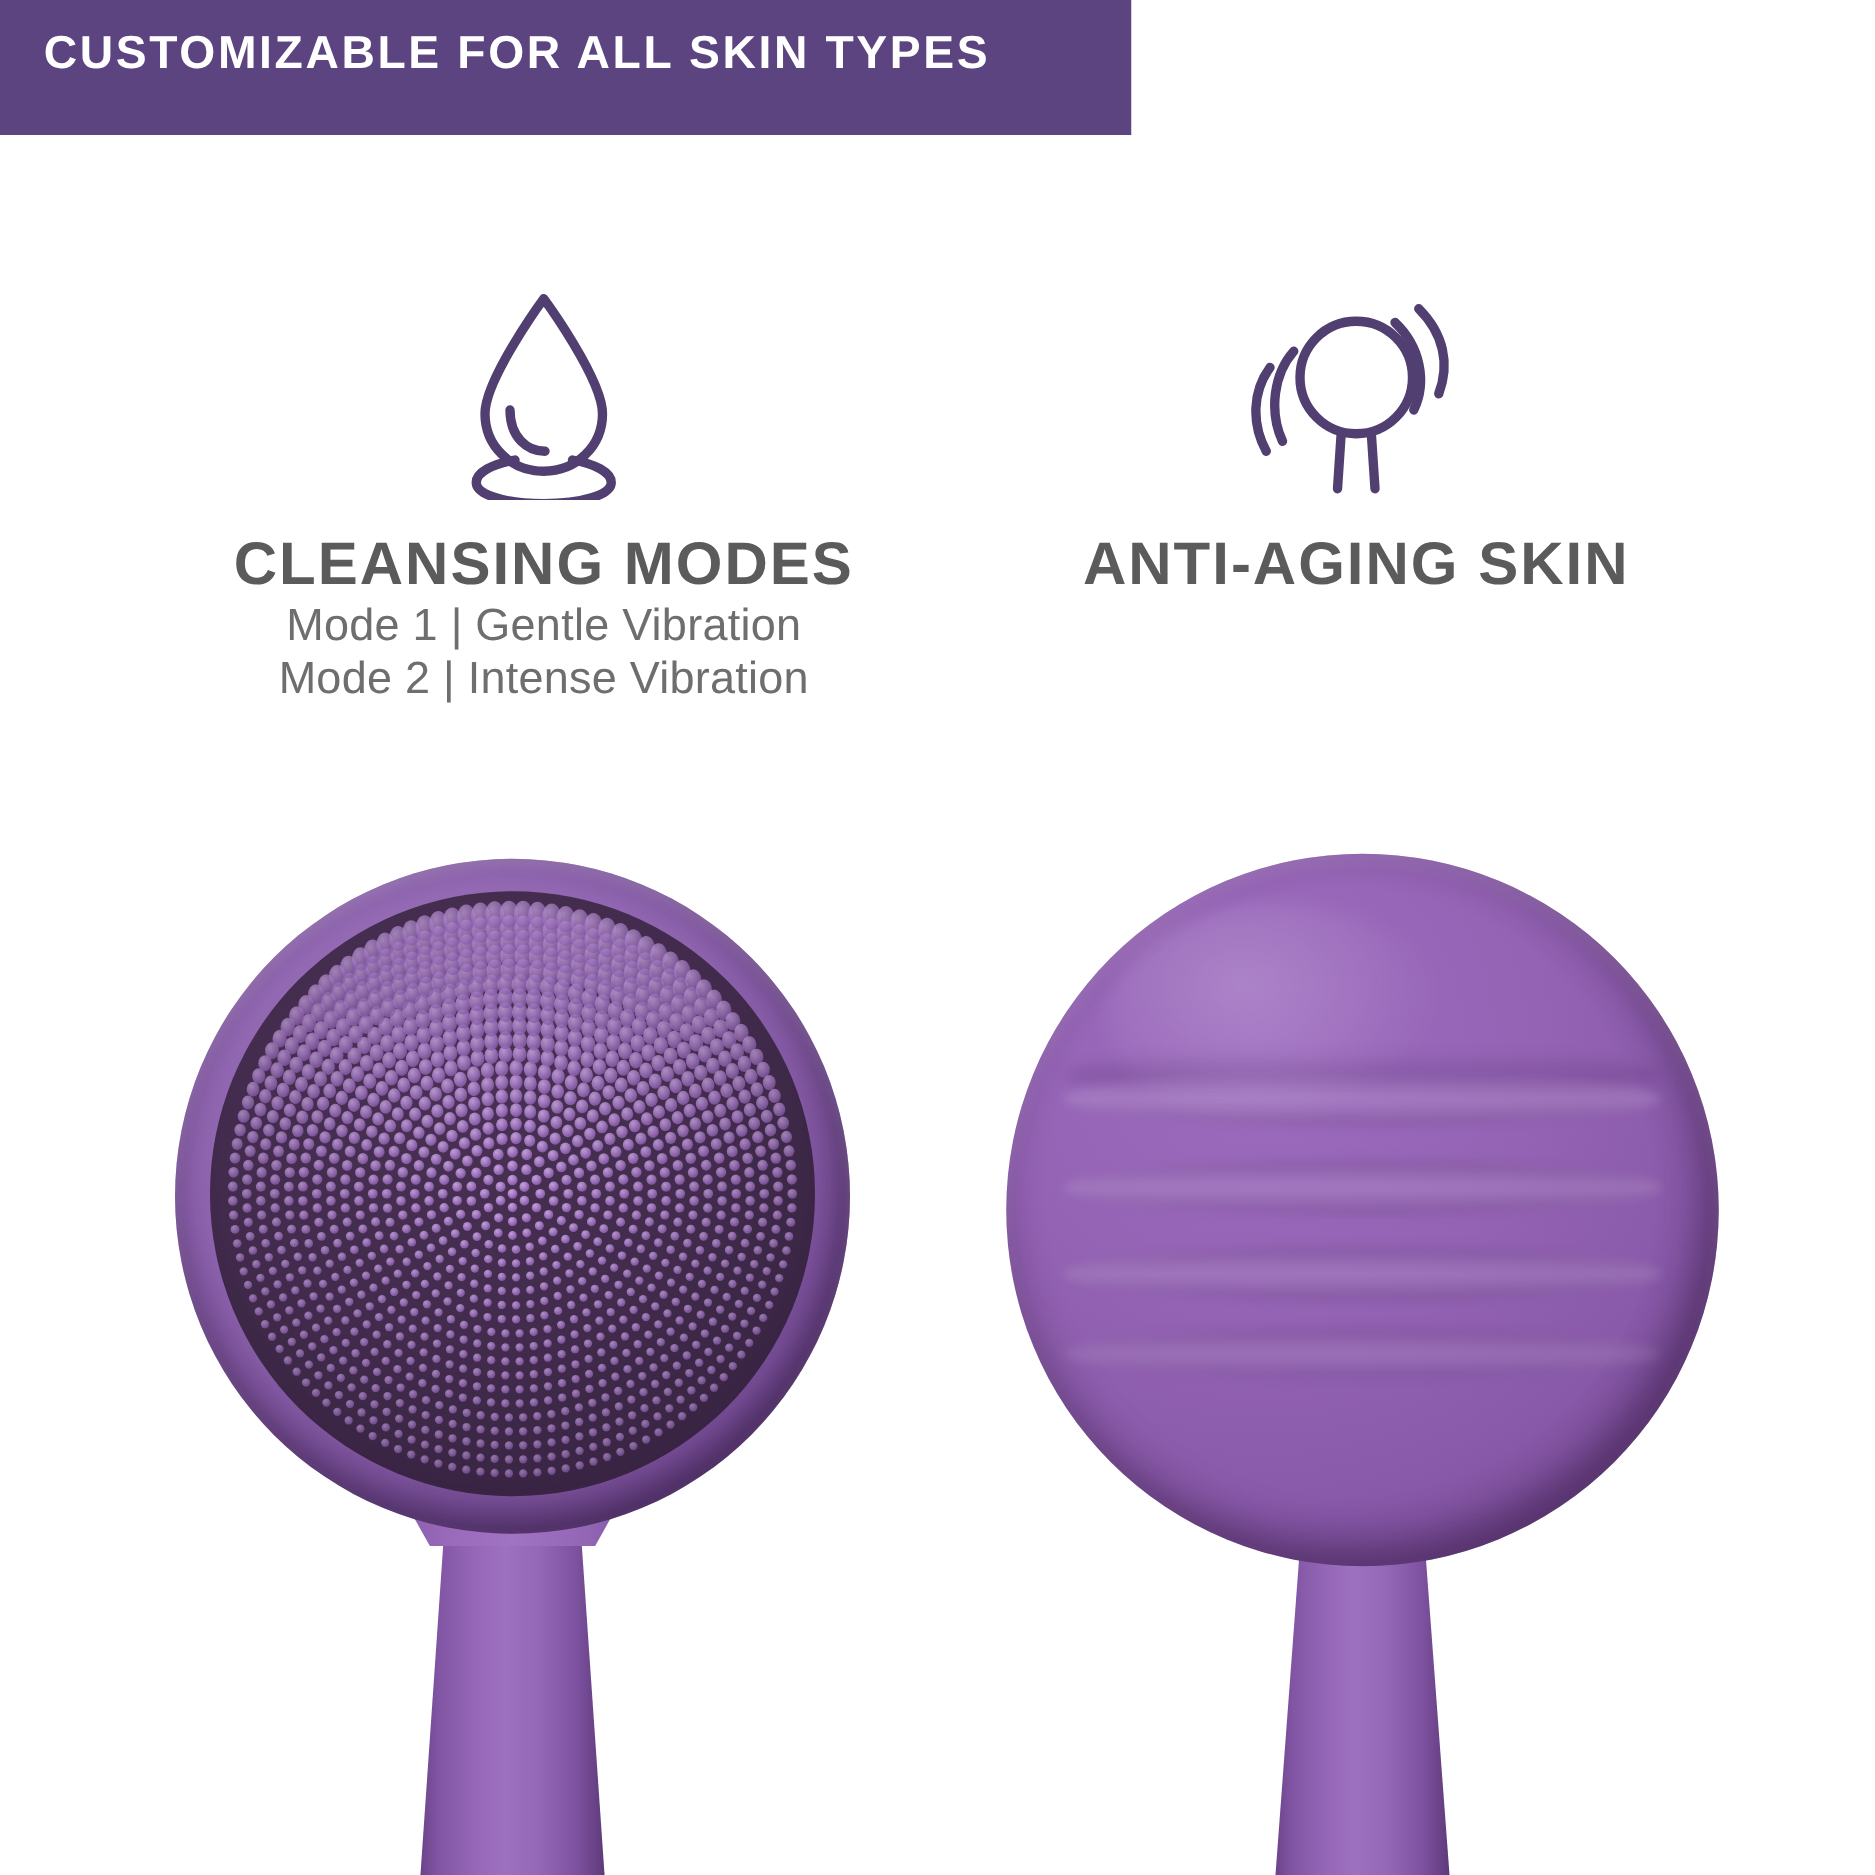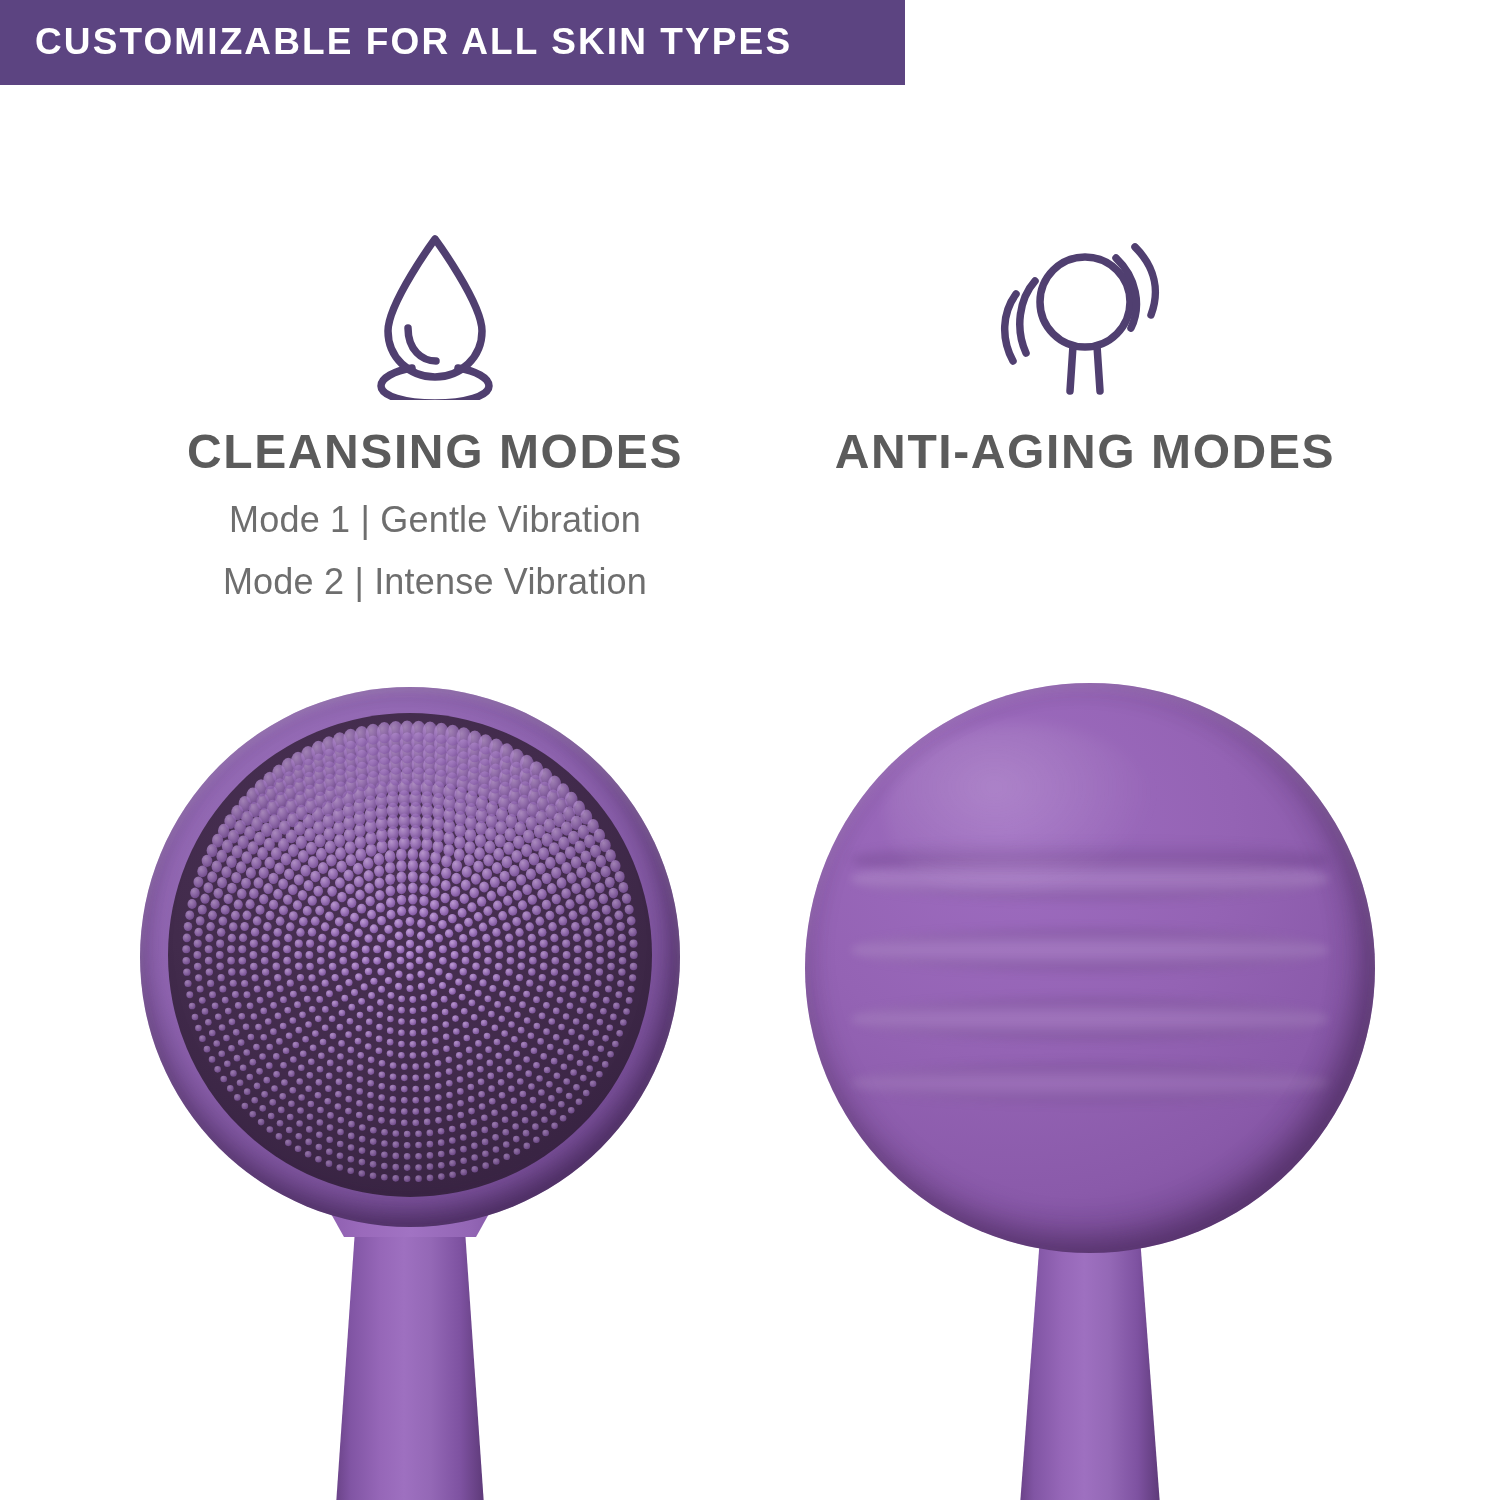--- a/index.html
+++ b/index.html
@@ -18,21 +18,21 @@
     background: #ffffff;
     overflow: hidden;
   }
 
   
   #banner {
     position: absolute;
     left: 0;
     top: 0;
     width: 905px;
-    height: 85px;
+    height: 108px;
     background: #5C4481;
     box-sizing: border-box;
   }
   #banner-text {
     position: absolute;
     left: 35px;
     top: 0;
     height: 84px;
     line-height: 84px;
     color: #ffffff;
@@ -62,21 +62,20 @@
   .feature-title {
     margin-top: 24px;
     color: #5B5B5B;
     font-family: "Liberation Sans", sans-serif;
     font-weight: bold;
     font-size: 48px;
     letter-spacing: 1.6px;
     white-space: nowrap;
   }
   .feature-line {
-    margin-top: 20px;
     color: #6E6E6E;
     font-family: "Liberation Sans", sans-serif;
     font-weight: normal;
     font-size: 36px;
     letter-spacing: 0.2px;
     white-space: nowrap;
   }
   .feature-line.second { }
 
   
@@ -269,21 +268,21 @@
 
           <path d="M150 22 C 170 42, 175 66, 166 90"></path>
           <path d="M131 33 C 151 52, 157 80, 146 103"></path>
 
           <path d="M50 56 C 34 74, 30 104, 41 128"></path>
           <path d="M31 69 C 17 88, 16 114, 28 136"></path>
         </g>
       </svg>
     </div>
 
-    <div class="feature-title">ANTI-AGING MODES</div>
+    <div class="feature-title">ANTI-AGING SKIN</div>
 
 
   </div>
 
   <div class="product" id="product-left">
 
     <div class="handle" id="handle-left"></div>
     <div class="neck" id="neck-left"></div>
 
     <div id="head-left">

